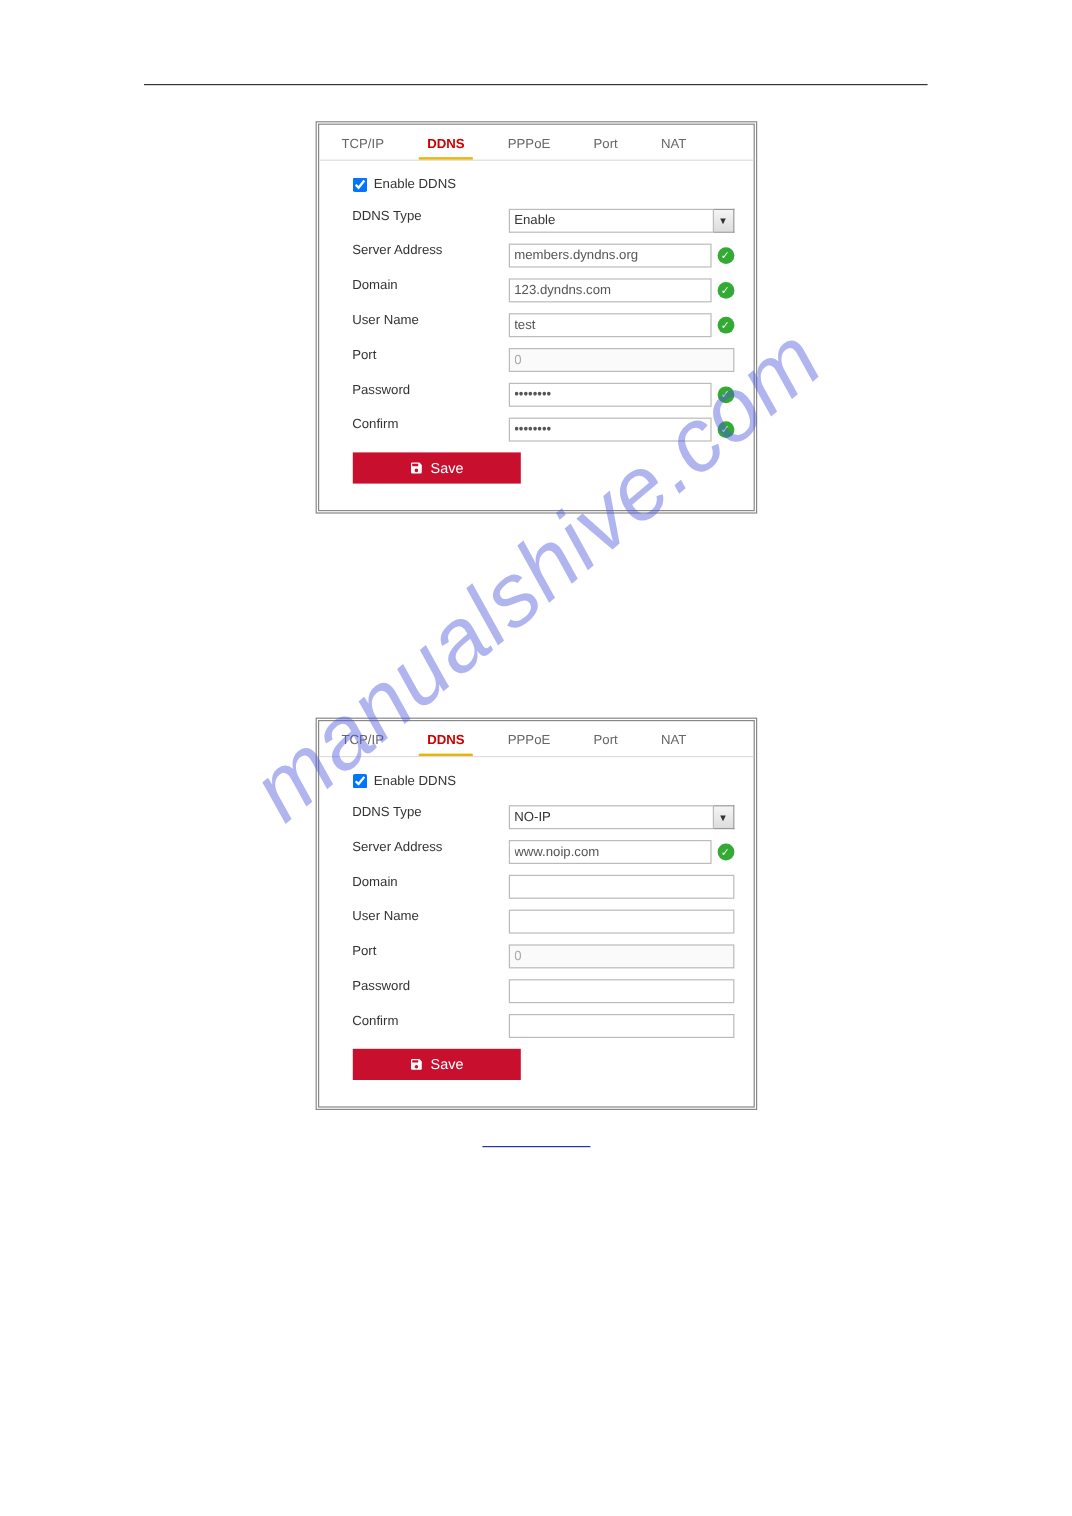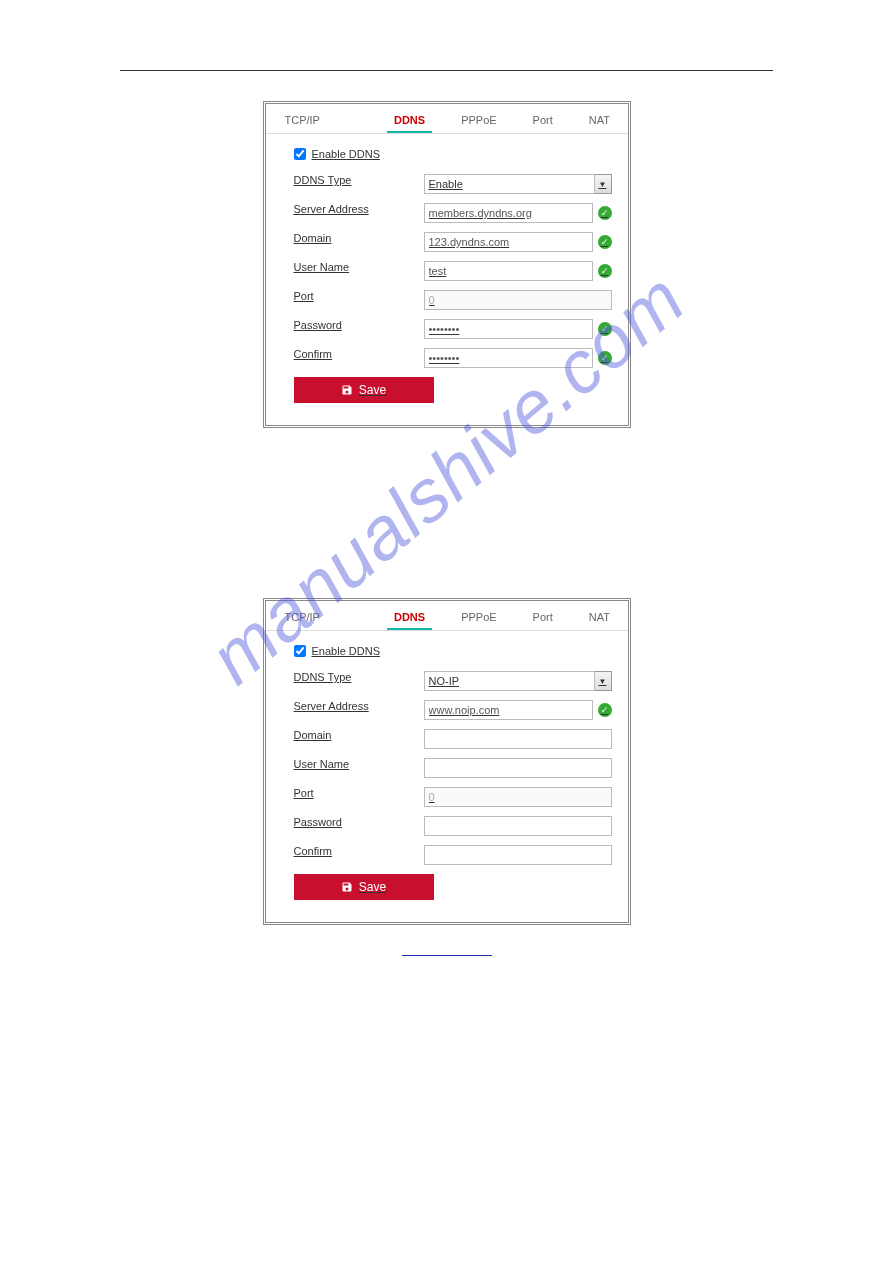--- a/index.html
+++ b/index.html
@@ -36,26 +36,24 @@
   }
   .tab {
     font-size: 11px;
     padding: 4px 7px 5px 7px;
     color: #666;
     cursor: pointer;
   }
   .tab.active {
     color: #c00;
     font-weight: bold;
-    border-bottom: 2px solid #14b8a6;
-    margin-left: 38px;
+    border-bottom: 2px solid #eab308;
   }
   .form {
     padding: 14px 16px 22px 28px;
-    text-decoration: underline;
   }
   .enable-row {
     display: flex;
     align-items: center;
     margin-bottom: 14px;
     font-size: 11px;
     color: #333;
   }
   .enable-row input[type="checkbox"] {
     margin-right: 6px;

